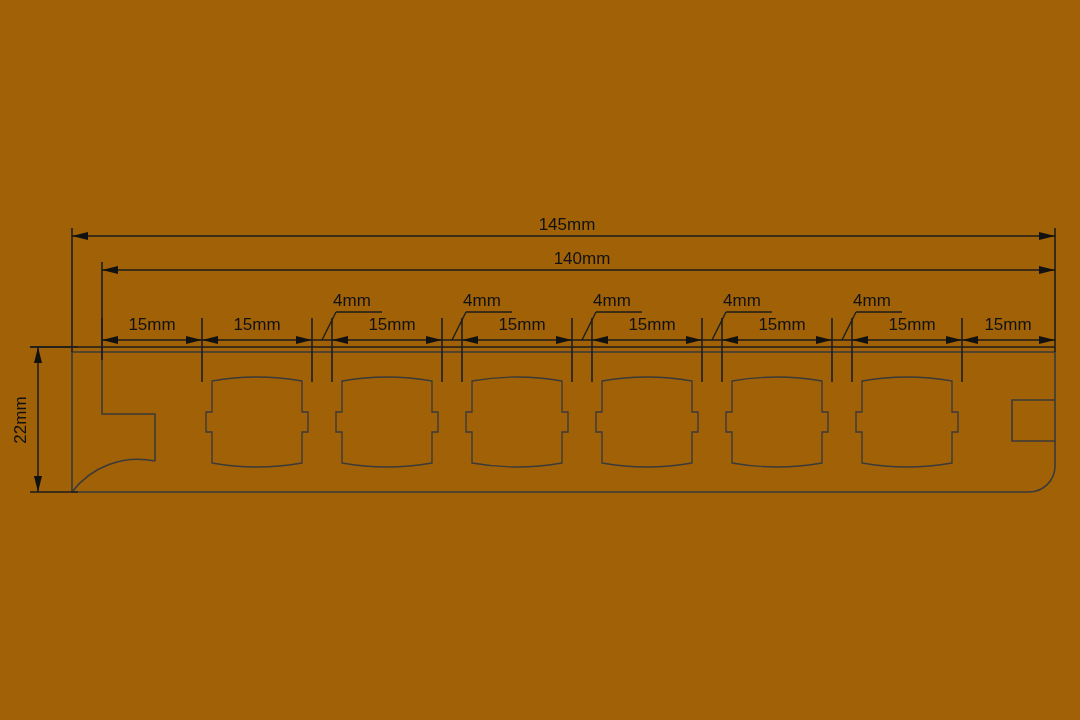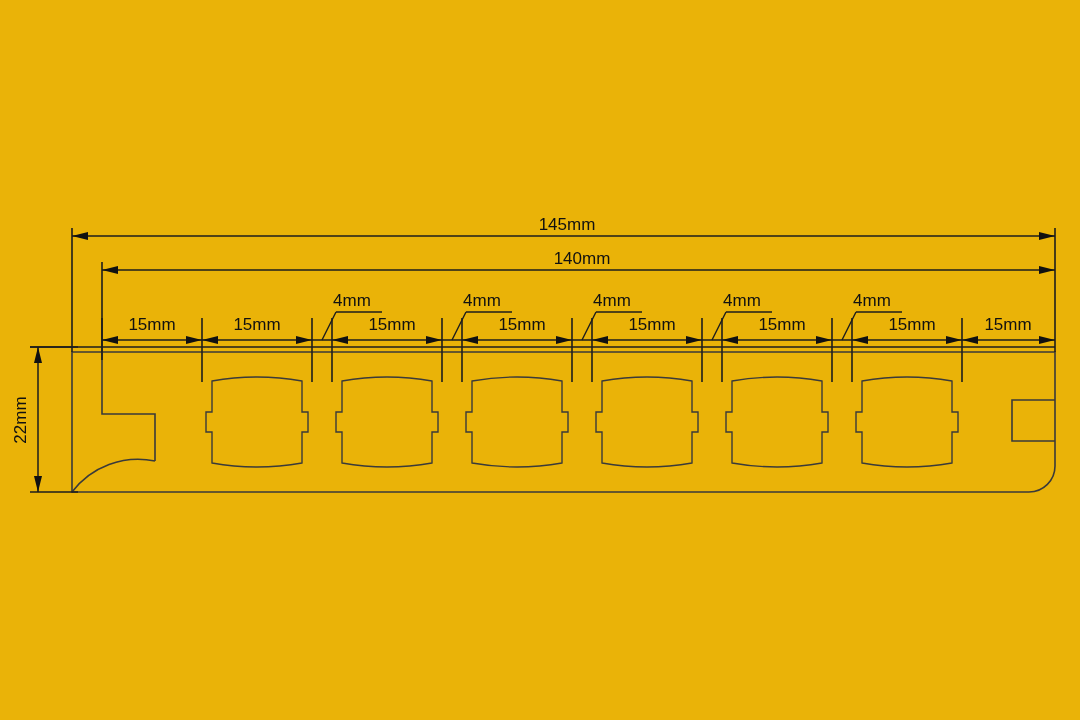--- a/index.html
+++ b/index.html
@@ -11,21 +11,21 @@
   body {
     width: 1080px;
     height: 720px;
     font-family: "Liberation Sans", sans-serif;
     overflow: hidden;
   }
   #drawing-root {
     position: relative;
     width: 1080px;
     height: 720px;
-    background: #eab308;
+    background: #a16207;
   }
   svg.drawing-canvas {
     display: block;
     width: 1080px;
     height: 720px;
   }
   .part-outline,
   .cutout-path,
   .notch-path {
     fill: none;

